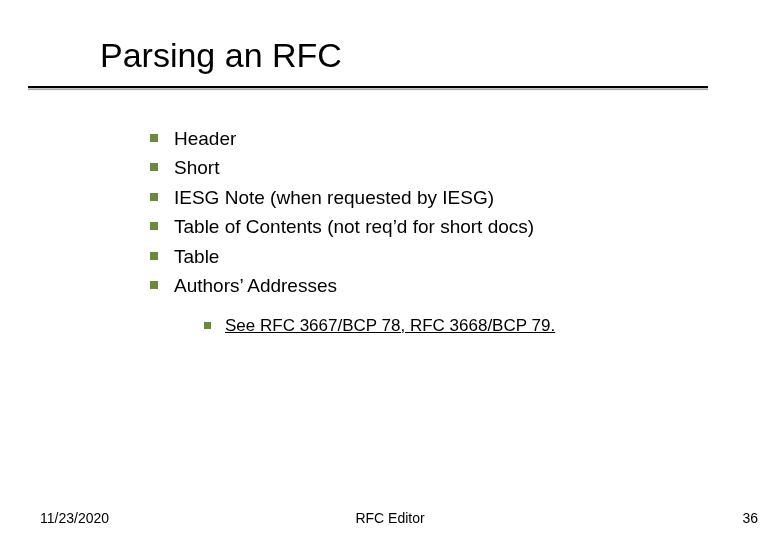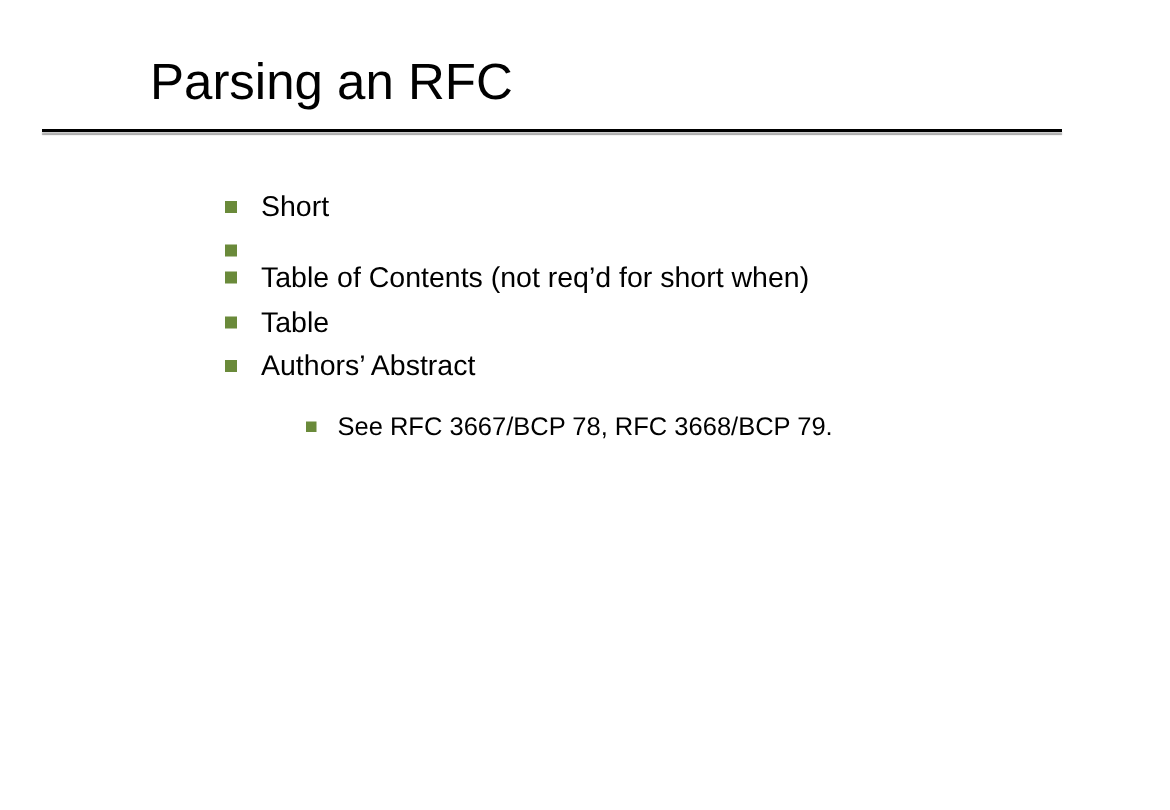--- a/index.html
+++ b/index.html
@@ -53,20 +53,21 @@
   }
   .subitems {
     margin-left: 54px;
     margin-top: 12px;
   }
   .subitem {
     display: flex;
     align-items: flex-start;
     font-size: 17px;
     line-height: 1.5;
+    text-decoration: underline;
   }
   .subbullet {
     width: 7px;
     height: 7px;
     background: #6a8a3a;
     margin-right: 14px;
     margin-top: 9px;
     flex: 0 0 7px;
   }
   .footer {
@@ -87,40 +88,50 @@
 <body>
 
 <div class="slide">
 
   <div class="title">Parsing an RFC</div>
   <div class="title-underline"></div>
 
   <div class="body">
     <div class="item">
       <span class="bullet"></span>
+      <span>Header</span>
+    </div>
+    <div class="item">
+      <span class="bullet"></span>
       <span>Short</span>
     </div>
     <div class="item">
       <span class="bullet"></span>
+      <span>IESG Note (when requested by IESG)</span>
     </div>
     <div class="item">
       <span class="bullet"></span>
-      <span>Table of Contents (not req’d for short when)</span>
+      <span>Table of Contents (not req’d for short docs)</span>
     </div>
     <div class="item">
       <span class="bullet"></span>
       <span>Table</span>
     </div>
     <div class="item">
       <span class="bullet"></span>
-      <span>Authors’ Abstract</span>
+      <span>Authors’ Addresses</span>
     </div>
 
     <div class="subitems">
       <div class="subitem">
         <span class="subbullet"></span>
         <span>See RFC 3667/BCP 78, RFC 3668/BCP 79.</span>
       </div>
     </div>
   </div>
 
+  <div class="footer">
+    <span>11/23/2020</span>
+    <span class="center">RFC Editor</span>
+    <span>36</span>
+  </div>
 
 </div>
 
 </body></html>

